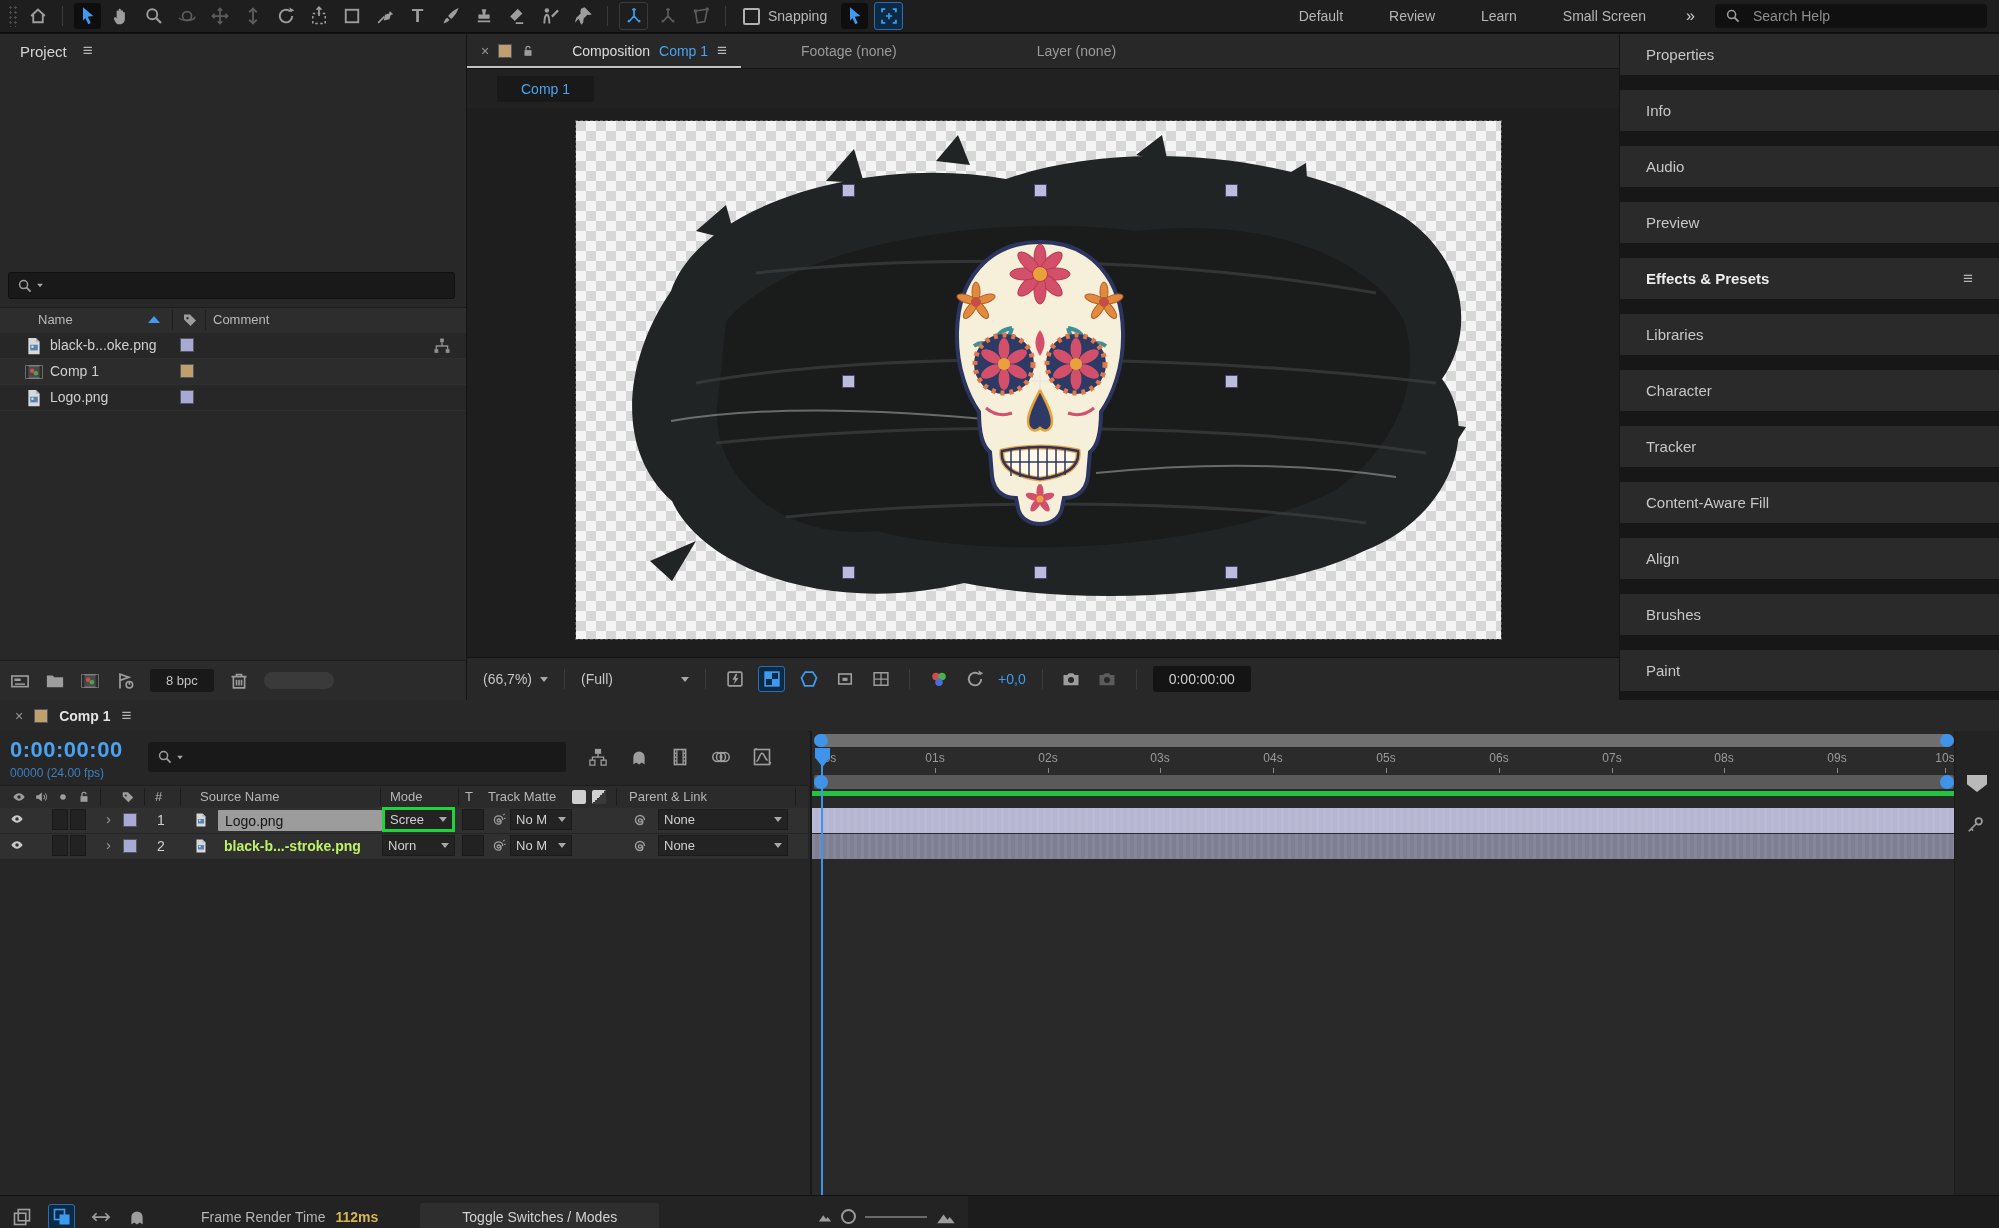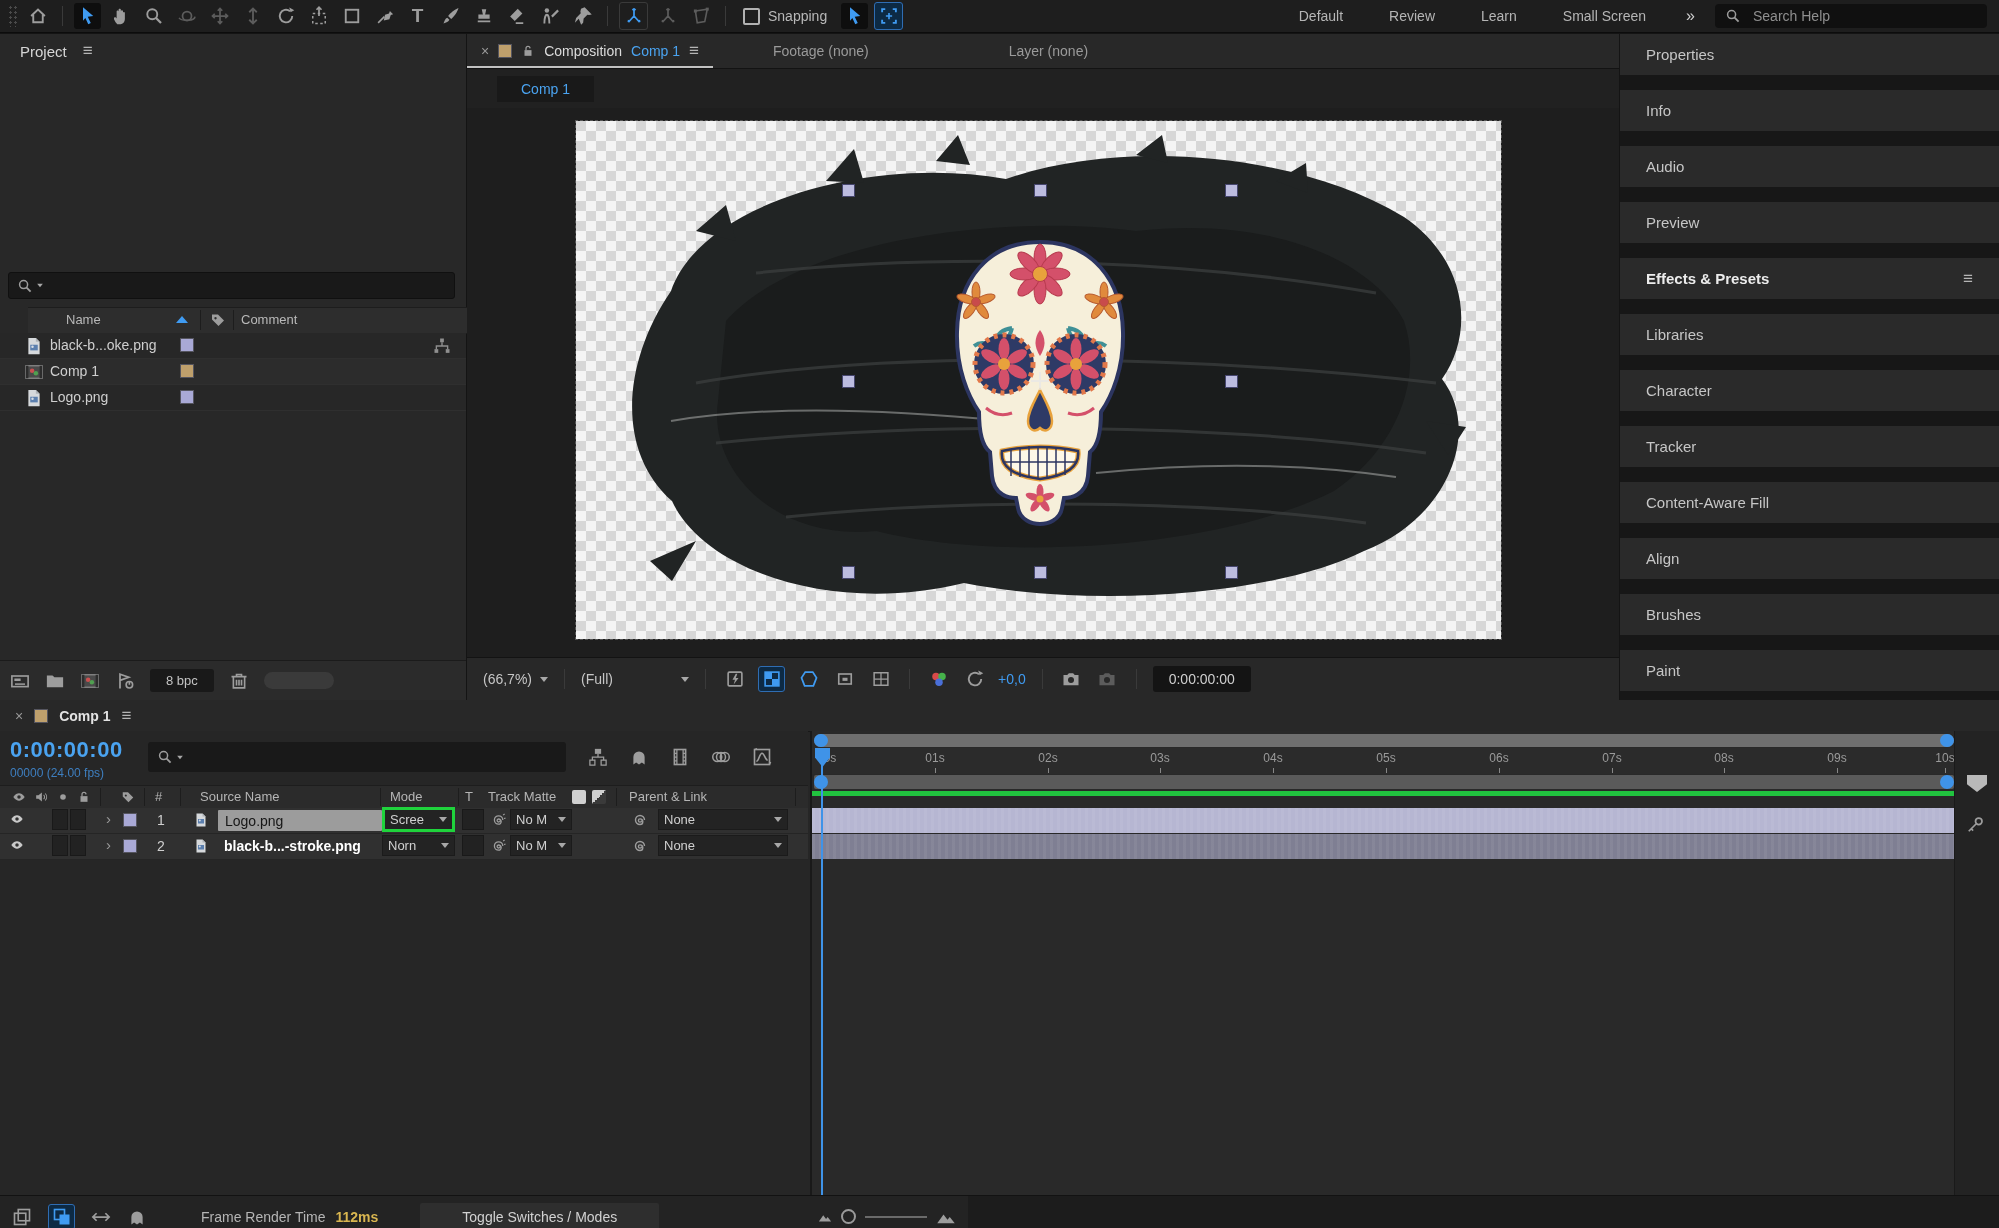--- a/index.html
+++ b/index.html
@@ -28,21 +28,21 @@
   .searchbox{display:flex;align-items:center;gap:12px;background:#101010;border-radius:4px;height:24px;width:252px;
              padding:0 10px;color:#8f8f8f;flex:none;margin-right:4px;}
 
   
   .project{position:absolute;left:0;top:34px;width:466px;height:666px;background:#282828;}
   .p-head{height:34px;display:flex;align-items:center;gap:16px;padding:0 20px;color:#d6d6d6;font-size:15px;}
   .menu-glyph{font-size:17px;color:#b5b5b5;}
   .p-search{position:absolute;left:8px;top:238px;width:447px;height:27px;background:#191919;border:1px solid #101010;
             border-radius:3px;display:flex;align-items:center;gap:3px;padding:0 8px;box-sizing:border-box;}
   .p-cols{position:absolute;top:273px;left:0;width:100%;height:25px;background:#2d2d2d;border-top:1px solid #1d1d1d;
-          border-bottom:1px solid #1d1d1d;font-size:13px;color:#b9b9b9;margin-left:28px;}
+          border-bottom:1px solid #1d1d1d;font-size:13px;color:#b9b9b9;}
   .tri-up{width:0;height:0;border-left:6px solid transparent;border-right:6px solid transparent;border-bottom:7px solid #3f9bf2;}
   .p-row{position:absolute;left:0;width:100%;height:25px;border-bottom:1px solid #2f2f2f;background:#272727;}
   .p-row .nm{position:absolute;left:50px;top:4px;color:#cfcfcf;}
   .swatch{width:14px;height:14px;border:1px solid #55555f;box-sizing:border-box;}
   .p-bottom{position:absolute;left:0;bottom:0;width:100%;height:40px;background:#2b2b2b;border-top:1px solid #1b1b1b;
             display:flex;align-items:center;gap:15px;padding:0 10px;box-sizing:border-box;}
   .bpc{background:#191919;border-radius:3px;padding:4px 16px;color:#c3c3c3;font-size:13px;}
   .pill{width:70px;height:17px;border-radius:9px;background:#3a3a3a;}
 
   
@@ -525,21 +525,21 @@
 </section>
 
 <section class="comp">
   <div class="c-tabs">
     <div class="ctab-active">
       <span style="color:#9a9a9a;">×</span>
       <div class="swatch" style="background:#bfa06c;"></div>
       <svg class="ic xs">
             <use href="#i-lock"></use>
           </svg>
-      <span style="color:#dcdcdc;">Composition</span>
+      <span style="color:#dcdcdc;margin-left:28px;">Composition</span>
       <span style="color:#4aa3f0;">Comp 1</span>
       <span class="menu-glyph">≡</span>
     </div>
     <div class="ctab" style="margin-left:30px;">
           <span>Footage (none)</span>
         </div>
     <div class="ctab" style="margin-left:80px;">
           <span>Layer (none)</span>
         </div>
   </div>
@@ -872,21 +872,21 @@
               <use href="#i-eye"></use>
             </svg>
         <div class="switchbox" style="left:52px;"></div>
         <div class="switchbox" style="left:70px;"></div>
         <span class="expand" style="left:106px;">›</span>
         <div class="swatch abs" style="left:123px;top:5px;background:#a9a9d6;"></div>
         <span class="abs" style="left:157px;top:4px;color:#cfcfcf;">2</span>
         <svg class="ic sm abs" style="left:193px;top:4px;">
               <use href="#i-doc"></use>
             </svg>
-        <span class="abs" style="left:224px;top:4px;color:#ffffff;font-weight:bold;">black-b...-stroke.png</span>
+        <span class="abs" style="left:224px;top:4px;color:#bef264;font-weight:bold;">black-b...-stroke.png</span>
         <div class="cellbox" style="left:382px;width:73px;">
           <span>Norn</span>
               <div class="chev"></div>
         </div>
         <div class="switchbox" style="left:462px;width:22px;"></div>
         <svg class="ic sm abs" style="left:490px;top:4px;">
               <use href="#i-pickdash"></use>
             </svg>
         <div class="cellbox" style="left:510px;width:62px;">
           <span>No M</span>

